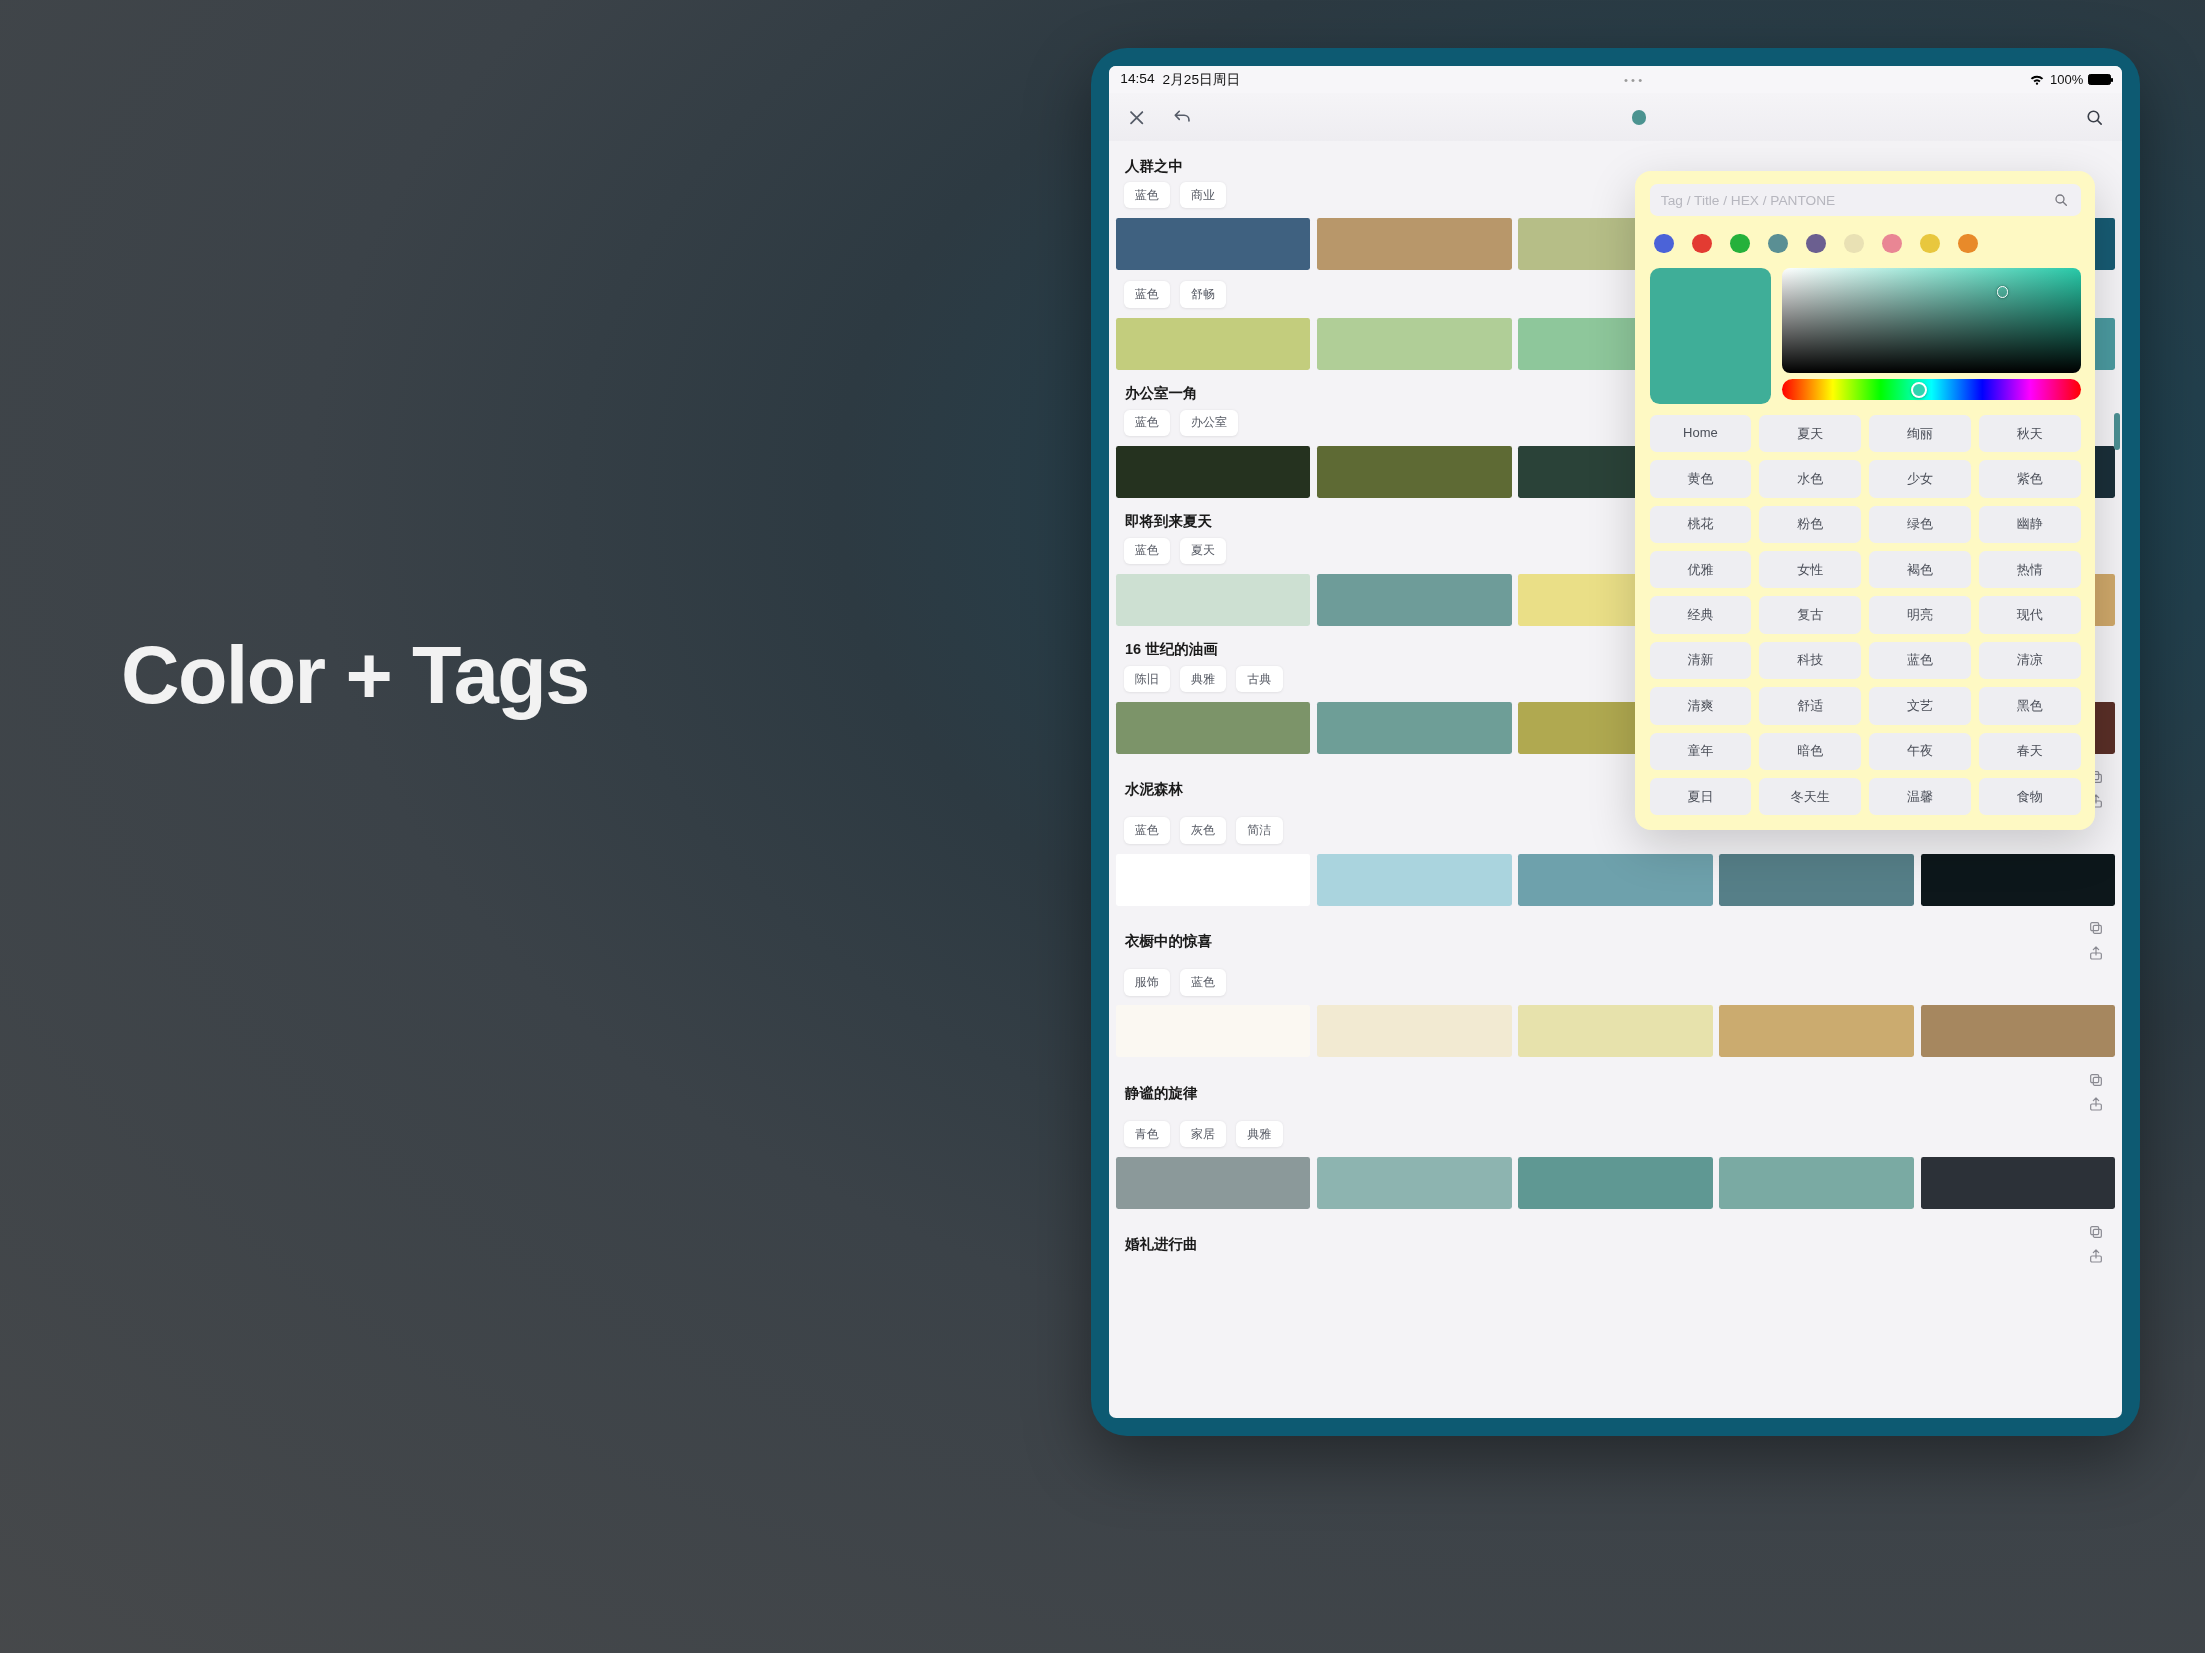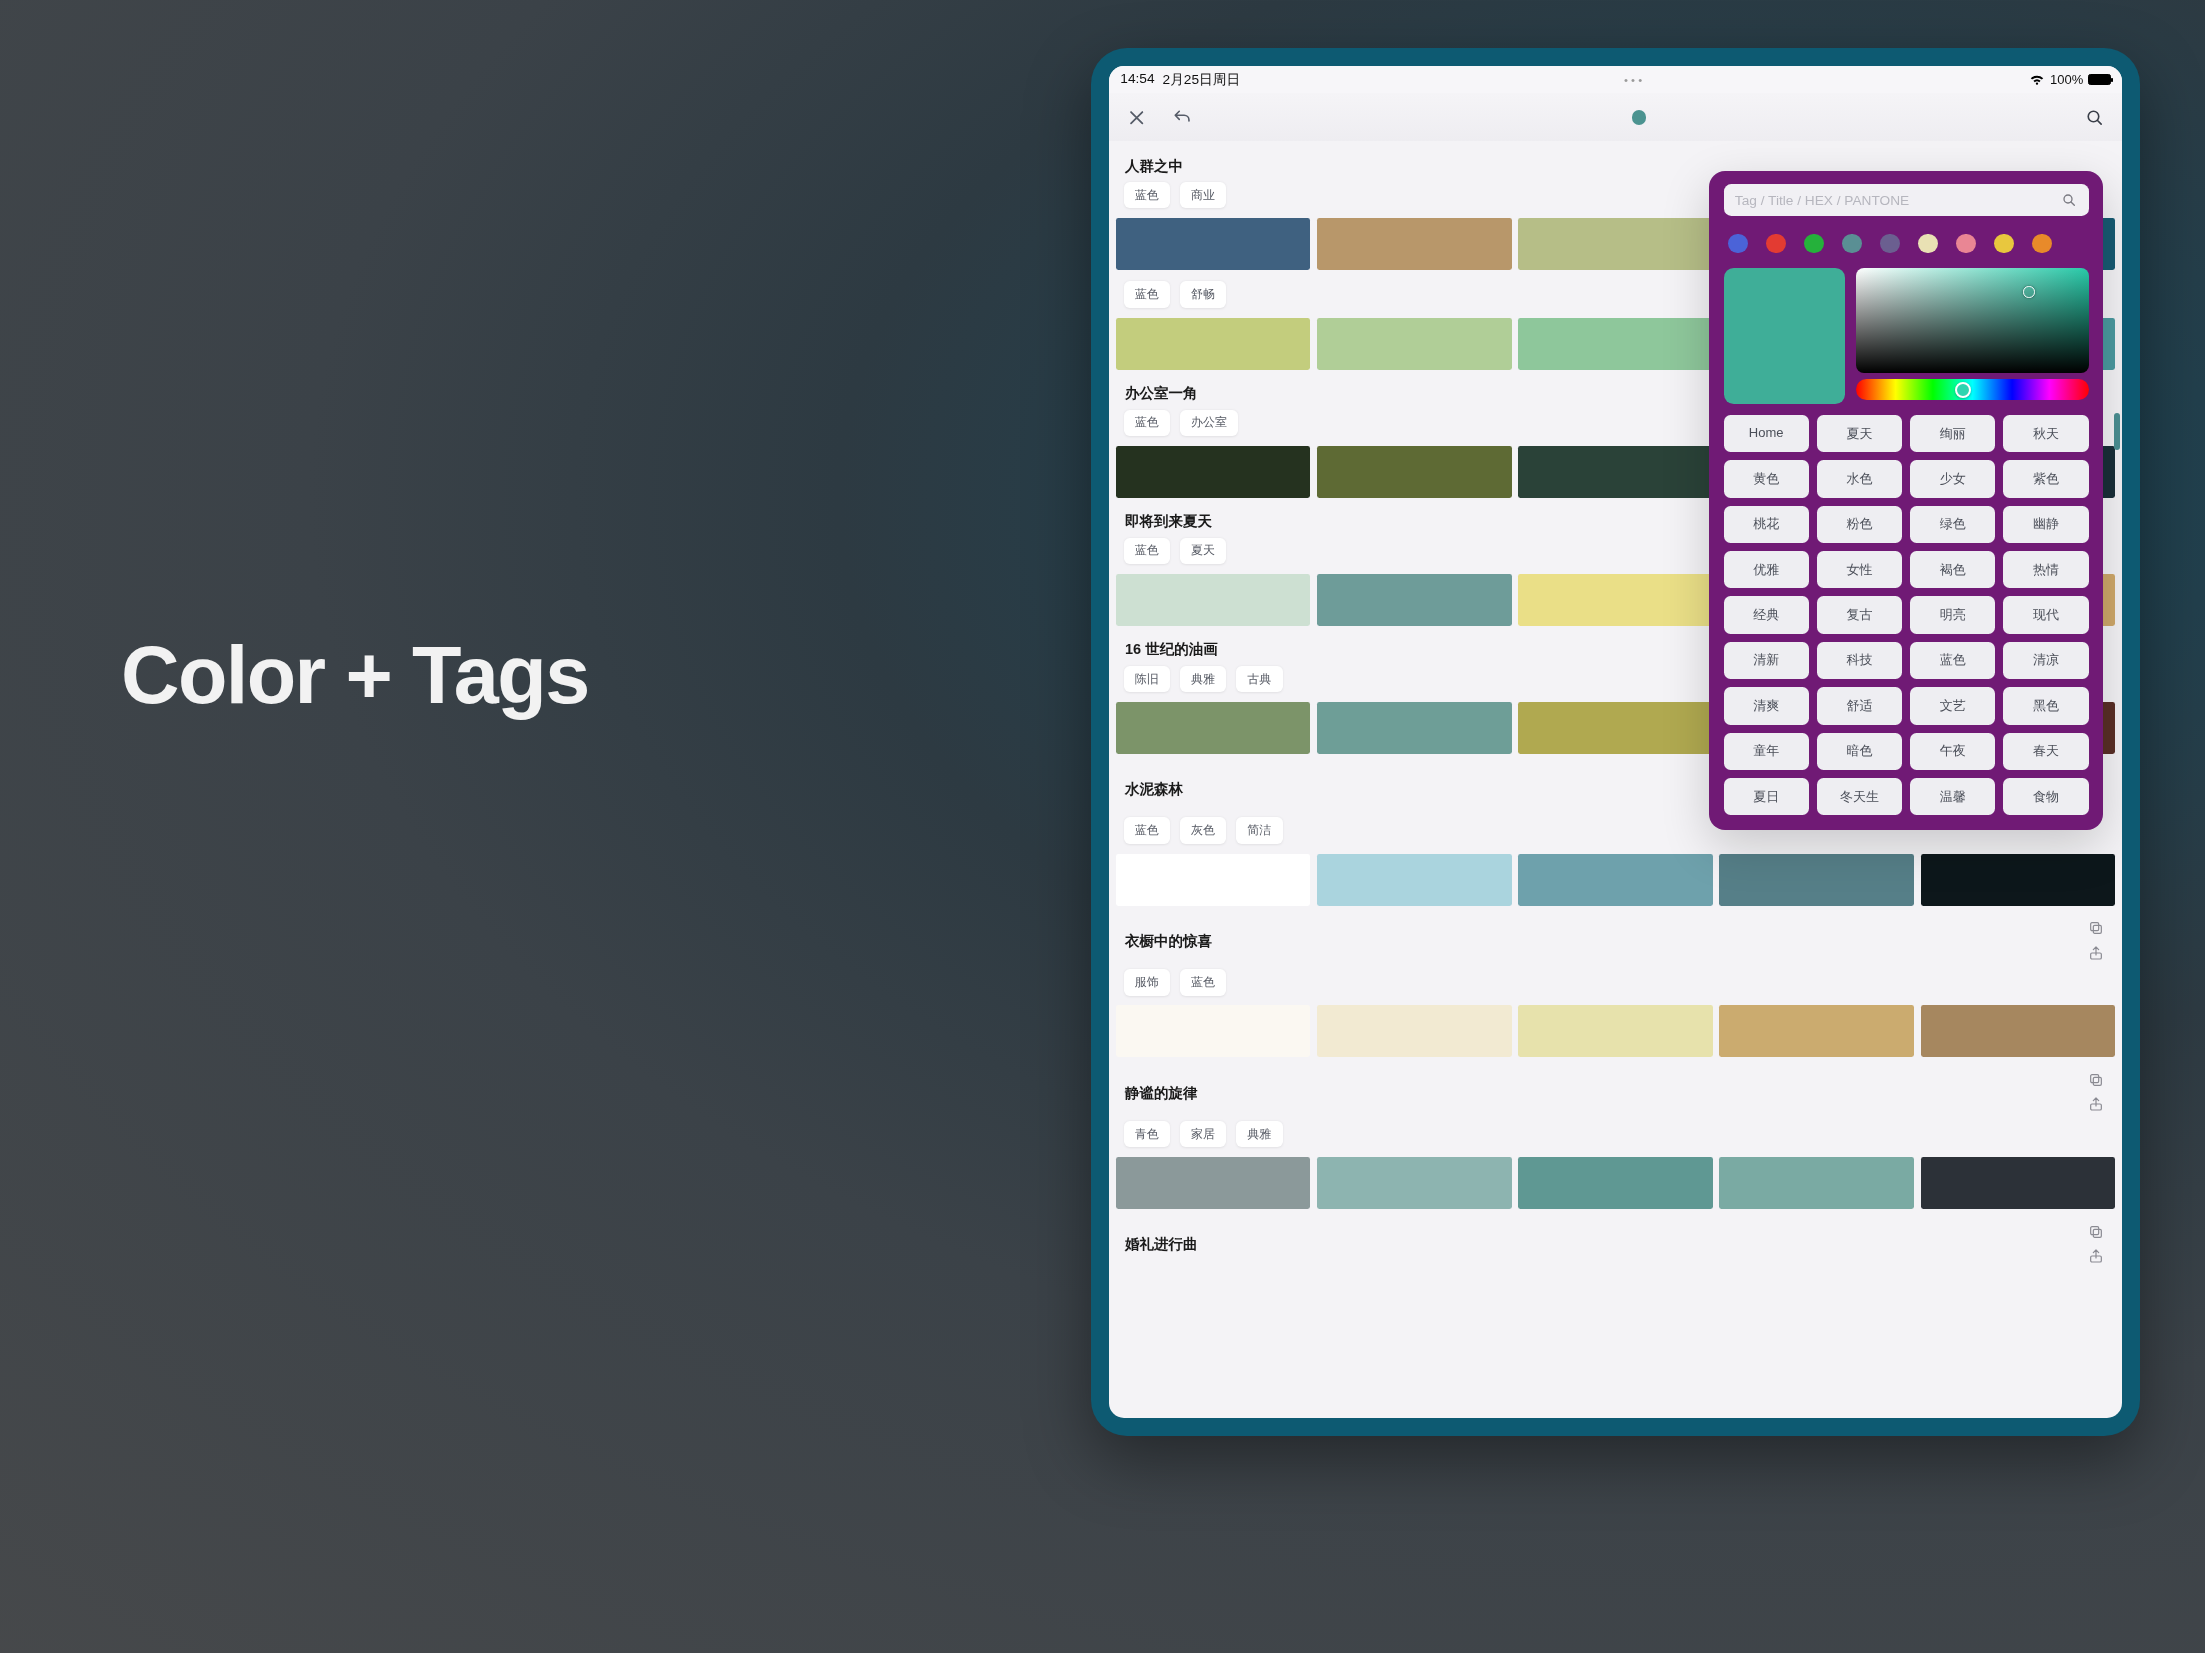--- a/index.html
+++ b/index.html
@@ -41,21 +41,21 @@
     height: 1388px;
     background: #0d5a72;
     border-radius: 36px;
     padding: 18px;
     box-shadow: 0 24px 65px rgba(0,0,0,.4);
   }
   .screen {
     width: 100%;
     height: 100%;
     background: #f4f3f6;
-    border-radius: 15px;
+    border-radius: 7px;
     overflow: hidden;
     position: relative;
   }
 
   
   .status-bar {
     height: 27.4px;
     display: flex;
     align-items: center;
     padding: 0 11.3px;
@@ -111,24 +111,24 @@
   .swatch { flex:1; border-radius: 2.4px; }
 
   
   .scroll-hint {
     position:absolute; right:1.6px; top:347px; width:6.5px; height:37px; background:#4b8f92; border-radius:3.2px;
   }
 
   
   .popover {
     position: absolute;
-    right: 19px;
+    right: 27px;
     top: 105px;
-    width: 394px;
-    background: #701a75;
+    width: 460px;
+    background: #fef9c3;
     border-radius: 16px;
     box-shadow: 0 16px 48px rgba(0,0,0,.18);
     padding: 13px 14.5px 14.5px 14.5px;
   }
   .search-field {
     display:flex; align-items:center; gap:8px;
     background:#f1f0f4; border-radius:7.3px; padding:8px 11.3px;
     margin-bottom:14.5px;
   }
   .search-field input {

